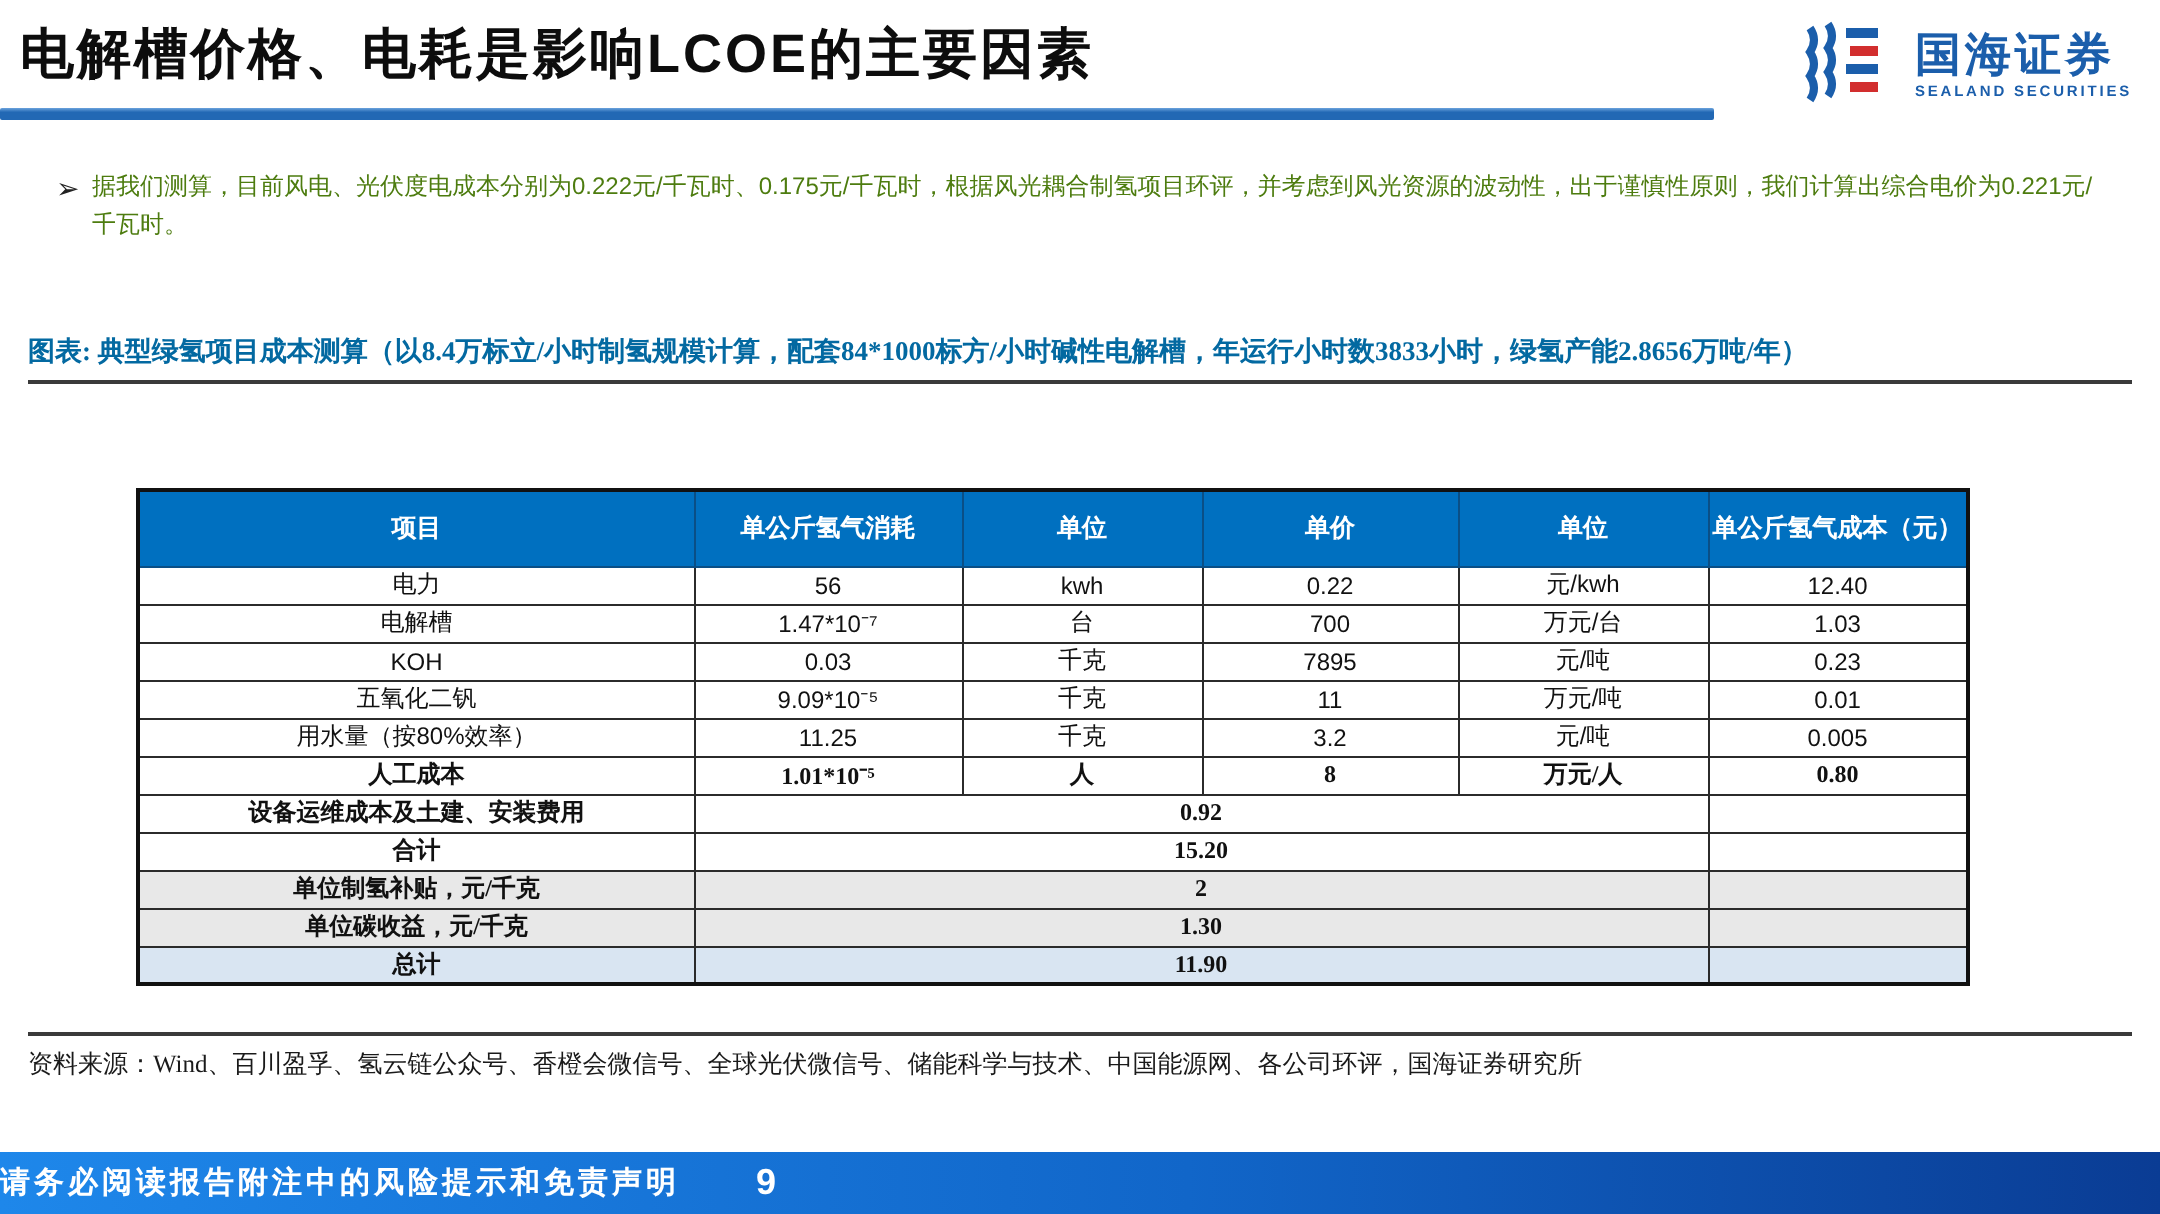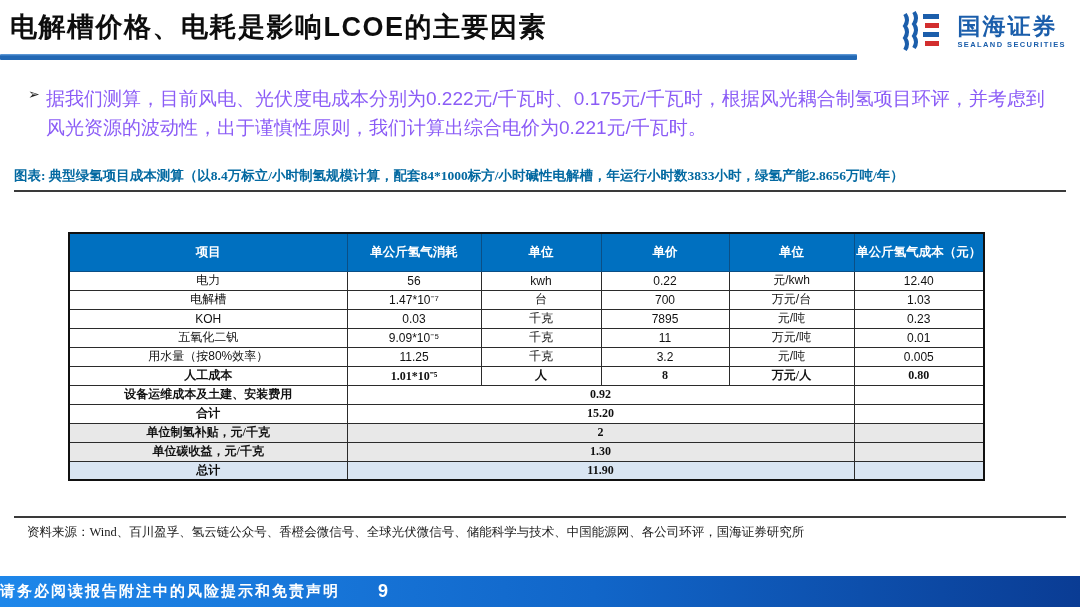--- a/index.html
+++ b/index.html
@@ -22,32 +22,32 @@
     border-radius:1px;
   }
   .logo { position:absolute; right:14px; top:8px; display:flex; align-items:center; gap:14px; }
   .logo-text { display:flex; flex-direction:column; line-height:1; }
   .logo-cn { font-size:23px; font-weight:700; color:var(--logo-blue,#1B5EAB); letter-spacing:2px; }
   .logo-en { font-size:7.5px; font-weight:700; color:var(--logo-blue,#1B5EAB); letter-spacing:1.4px; margin-top:3px; }
 
   
   .bullet-block { position:absolute; left:28px; top:84px; width:1030px; display:flex; }
   .bullet-marker { font-size:14px; color:#222; flex:0 0 18px; padding-top:2px; }
-  .bullet-text { font-size:19px; color:#8b5cf6; line-height:1.55; }
+  .bullet-text { font-size:12px; color:#4d7c0f; line-height:1.55; }
 
   
   .figure-caption {
     position:absolute; left:14px; top:167px; width:1052px;
     font-family:"Liberation Serif", serif;
     font-size:13.5px; font-weight:700; color:#0369a1;
   }
   .caption-divider { position:absolute; left:14px; top:190px; width:1052px; height:2px; background:#3a3a3a; }
 
   
-  .cost-table-wrap { position:absolute; left:68px; top:232px; width:915px; }
+  .cost-table-wrap { position:absolute; left:68px; top:244px; width:915px; }
   table.cost-table {
     width:915px; border-collapse:collapse; table-layout:fixed;
     border:2px solid #111;
     font-family:"Liberation Serif", serif;
   }
   .cost-table col.c1{width:278px}.cost-table col.c2{width:134px}
   .cost-table col.c3{width:120px}.cost-table col.c4{width:128px}
   .cost-table col.c5{width:125px}.cost-table col.c6{width:130px}
   .cost-table th {
     background:var(--accent-blue,#0070C0); color:#fff; font-weight:700;
@@ -62,21 +62,21 @@
   .cost-table tr.summary td { font-weight:700; font-family:"Liberation Serif", serif; }
   .cost-table tr.bg-gray td { background:var(--summary-gray,#E8E8E8); }
   .cost-table tr.bg-blue td { background:var(--summary-blue,#D9E5F2); }
   .cost-table tr.bg-white td { background:#ffffff; }
 
   
   .source-divider { position:absolute; left:14px; top:516px; width:1052px; height:2px; background:#3a3a3a; }
   .source-line {
     position:absolute; left:14px; top:524px; width:1052px;
     font-family:"Liberation Serif", serif;
-    font-size:12.5px; color:#1a1a1a;margin-left:13px;
+    font-size:12.5px; color:#1a1a1a;
   }
 
   
   .footer-bar {
     position:absolute; left:0; top:576px; width:1080px; height:31px;
     background:linear-gradient(90deg, var(--footer-left,#1E87EA) 0%, #1166c9 55%, var(--footer-right,#0A3C94) 100%);
     display:flex; align-items:center; 
     color:#fff;
   }
   .footer-disclaimer { font-size:15px; font-weight:700; letter-spacing:2px; margin-right:38px; }

